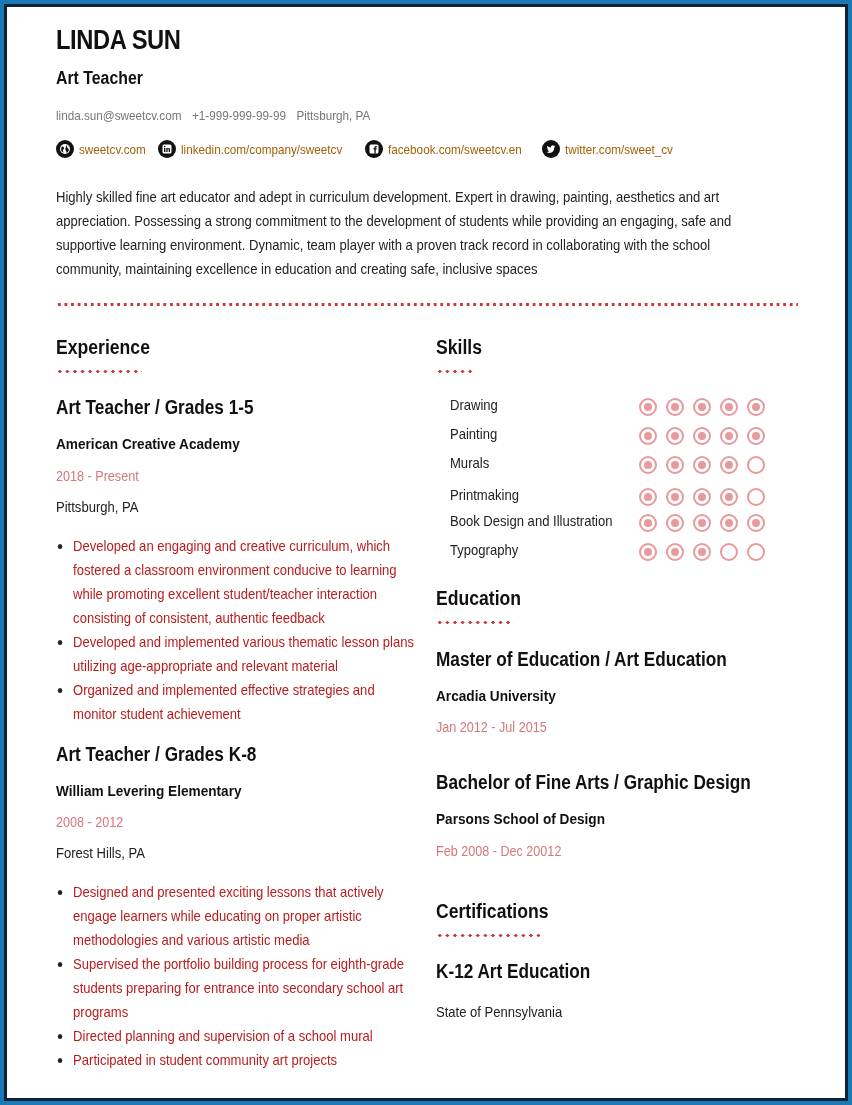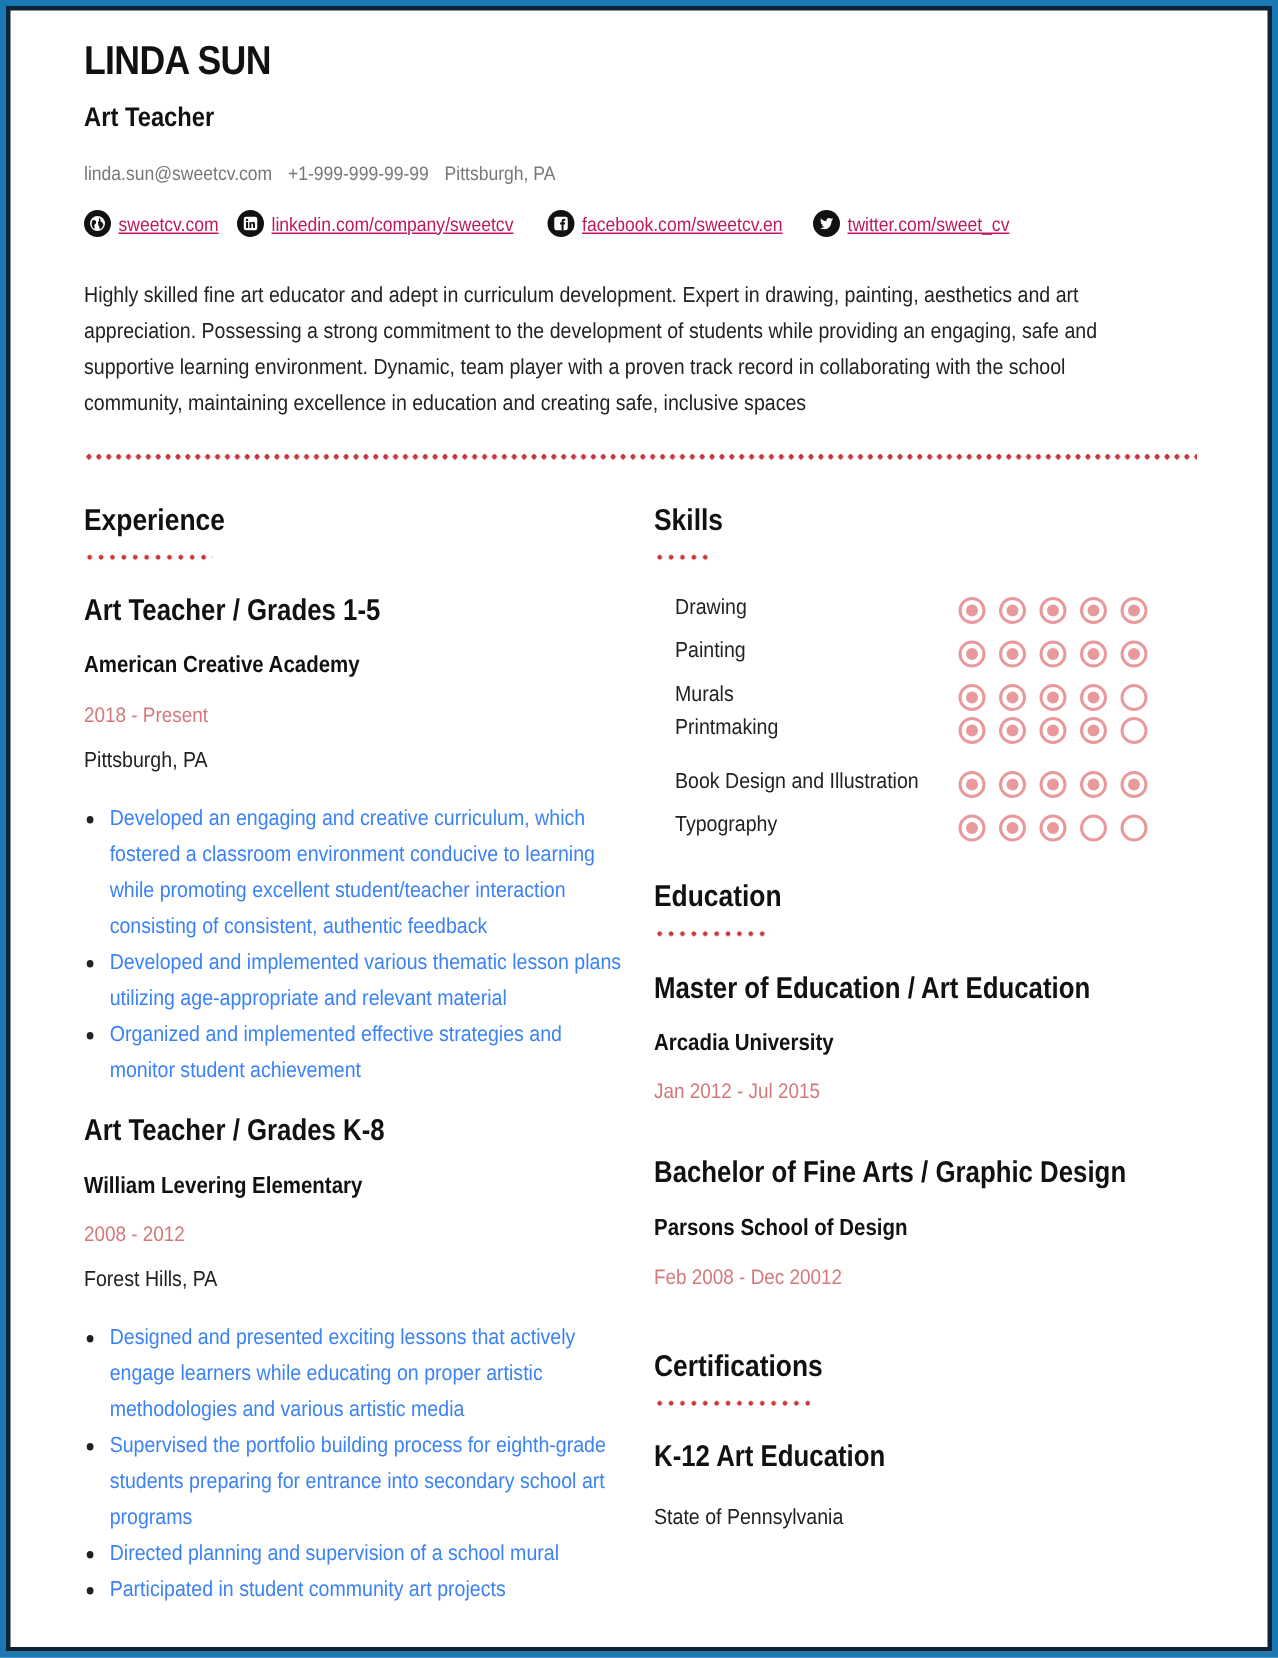--- a/index.html
+++ b/index.html
@@ -9,21 +9,21 @@
     position: absolute; left: 4px; top: 4px; width: 844px; height: 1097px;
     border: 3px solid #0b2438; background: #fff;
   }
   .page { position: absolute; left: 0; top: 0; width: 838px; height: 1091px; }
 
   .name { position: absolute; left: 49px; top: 18px; font-size: 27px; font-weight: bold; letter-spacing: -0.5px; transform: scaleX(0.88); transform-origin: left; color: #111; }
   .title { position: absolute; left: 49px; top: 61px; font-size: 18px; font-weight: bold; transform: scaleX(0.88); transform-origin: left; color: #111; }
   .contact { position: absolute; left: 49px; top: 101px; font-size: 13px; color: #777; transform: scaleX(0.9); transform-origin: left; white-space: nowrap; }
   .contact span { margin-right: 8px; }
 
-  .socials { position: absolute; left: 49px; top: 133px; display: flex; align-items: center; font-size: 13px; color: #be185d; white-space: nowrap; text-decoration: underline; }
+  .socials { position: absolute; left: 49px; top: 133px; display: flex; align-items: center; font-size: 13px; color: #a16207; white-space: nowrap; }
   .social { display: flex; align-items: center; margin-right: 5px; }
   .social .ic { width: 18px; height: 18px; border-radius: 50%; background: #111; color: #fff; display: inline-flex; align-items: center; justify-content: center; font-size: 10px; font-weight: bold; margin-right: 5px; flex: 0 0 18px; }
   .social .ic svg { width: 12px; height: 12px; }
   .social .txt { display: inline-block; transform: scaleX(0.9); transform-origin: left; }
 
   .summary { position: absolute; left: 49px; top: 178px; width: 720px; font-size: 14.5px; line-height: 24px; color: #222; transform: scaleX(0.9); transform-origin: left; width: 800px; }
 
   .divider { position: absolute; left: 49px; top: 295px; width: 742px; height: 5px;
     background-image: radial-gradient(circle, #c9393c 1.6px, transparent 1.8px);
     background-size: 6.6px 5px; background-repeat: repeat-x; }
@@ -35,21 +35,21 @@
   .sec-head { position: absolute; font-size: 20px; font-weight: bold; color: #111; transform: scaleX(0.88); transform-origin: left; white-space: nowrap; }
   .sec-dots { position: absolute; height: 5px;
     background-image: radial-gradient(circle, #c9393c 1.5px, transparent 1.7px);
     background-size: 7.6px 5px; background-repeat: repeat-x; }
 
   .job-title { position: absolute; font-size: 20px; font-weight: bold; color: #111; transform: scaleX(0.86); transform-origin: left; white-space: nowrap; }
   .org { position: absolute; font-size: 15.5px; font-weight: bold; color: #111; transform: scaleX(0.88); transform-origin: left; white-space: nowrap; }
   .dates { position: absolute; font-size: 14px; color: #d5787b; transform: scaleX(0.9); transform-origin: left; white-space: nowrap; }
   .loc { position: absolute; font-size: 14.5px; color: #222; transform: scaleX(0.9); transform-origin: left; white-space: nowrap; }
 
-  .bullets { position: absolute; list-style: none; font-size: 14.5px; line-height: 24px; color: #3b82f6; }
+  .bullets { position: absolute; list-style: none; font-size: 14.5px; line-height: 24px; color: #b91c1c; }
   .bullets li { position: relative; padding-left: 19px; transform: scaleX(0.9); transform-origin: left; width: 405px; }
   .bullets li::before { content: ""; position: absolute; left: 2px; top: 10px; width: 5px; height: 5px; border-radius: 50%; background: #222; }
 
   .skills { position: absolute; left: 0; top: 390px; width: 360px; }
   .skill-row { position: absolute; left: 0; height: 20px; width: 360px; margin-left: 14px; }
   .skill-name { position: absolute; left: 0; top: 0; font-size: 14.5px; color: #222; transform: scaleX(0.9); transform-origin: left; white-space: nowrap; }
   .skill-dots { position: absolute; left: 189px; top: 1px; display: flex; }
   .sd { width: 18px; height: 18px; border-radius: 50%; border: 2px solid #e8999c; margin-right: 9px; position: relative; background: #fff; }
   .sd.on::after { content: ""; position: absolute; left: 3px; top: 3px; width: 8px; height: 8px; border-radius: 50%; background: #e8999c; }
 
@@ -172,21 +172,21 @@
           <div class="skill-row" style="top: 58px;">
             <span class="skill-name">Murals</span>
             <div class="skill-dots">
               <span class="sd on"></span>
               <span class="sd on"></span>
               <span class="sd on"></span>
               <span class="sd on"></span>
               <span class="sd"></span>
             </div>
           </div>
-          <div class="skill-row" style="top: 80px;">
+          <div class="skill-row" style="top: 90px;">
             <span class="skill-name">Printmaking</span>
             <div class="skill-dots">
               <span class="sd on"></span>
               <span class="sd on"></span>
               <span class="sd on"></span>
               <span class="sd on"></span>
               <span class="sd"></span>
             </div>
           </div>
           <div class="skill-row" style="top: 116px; text-align: right;">

